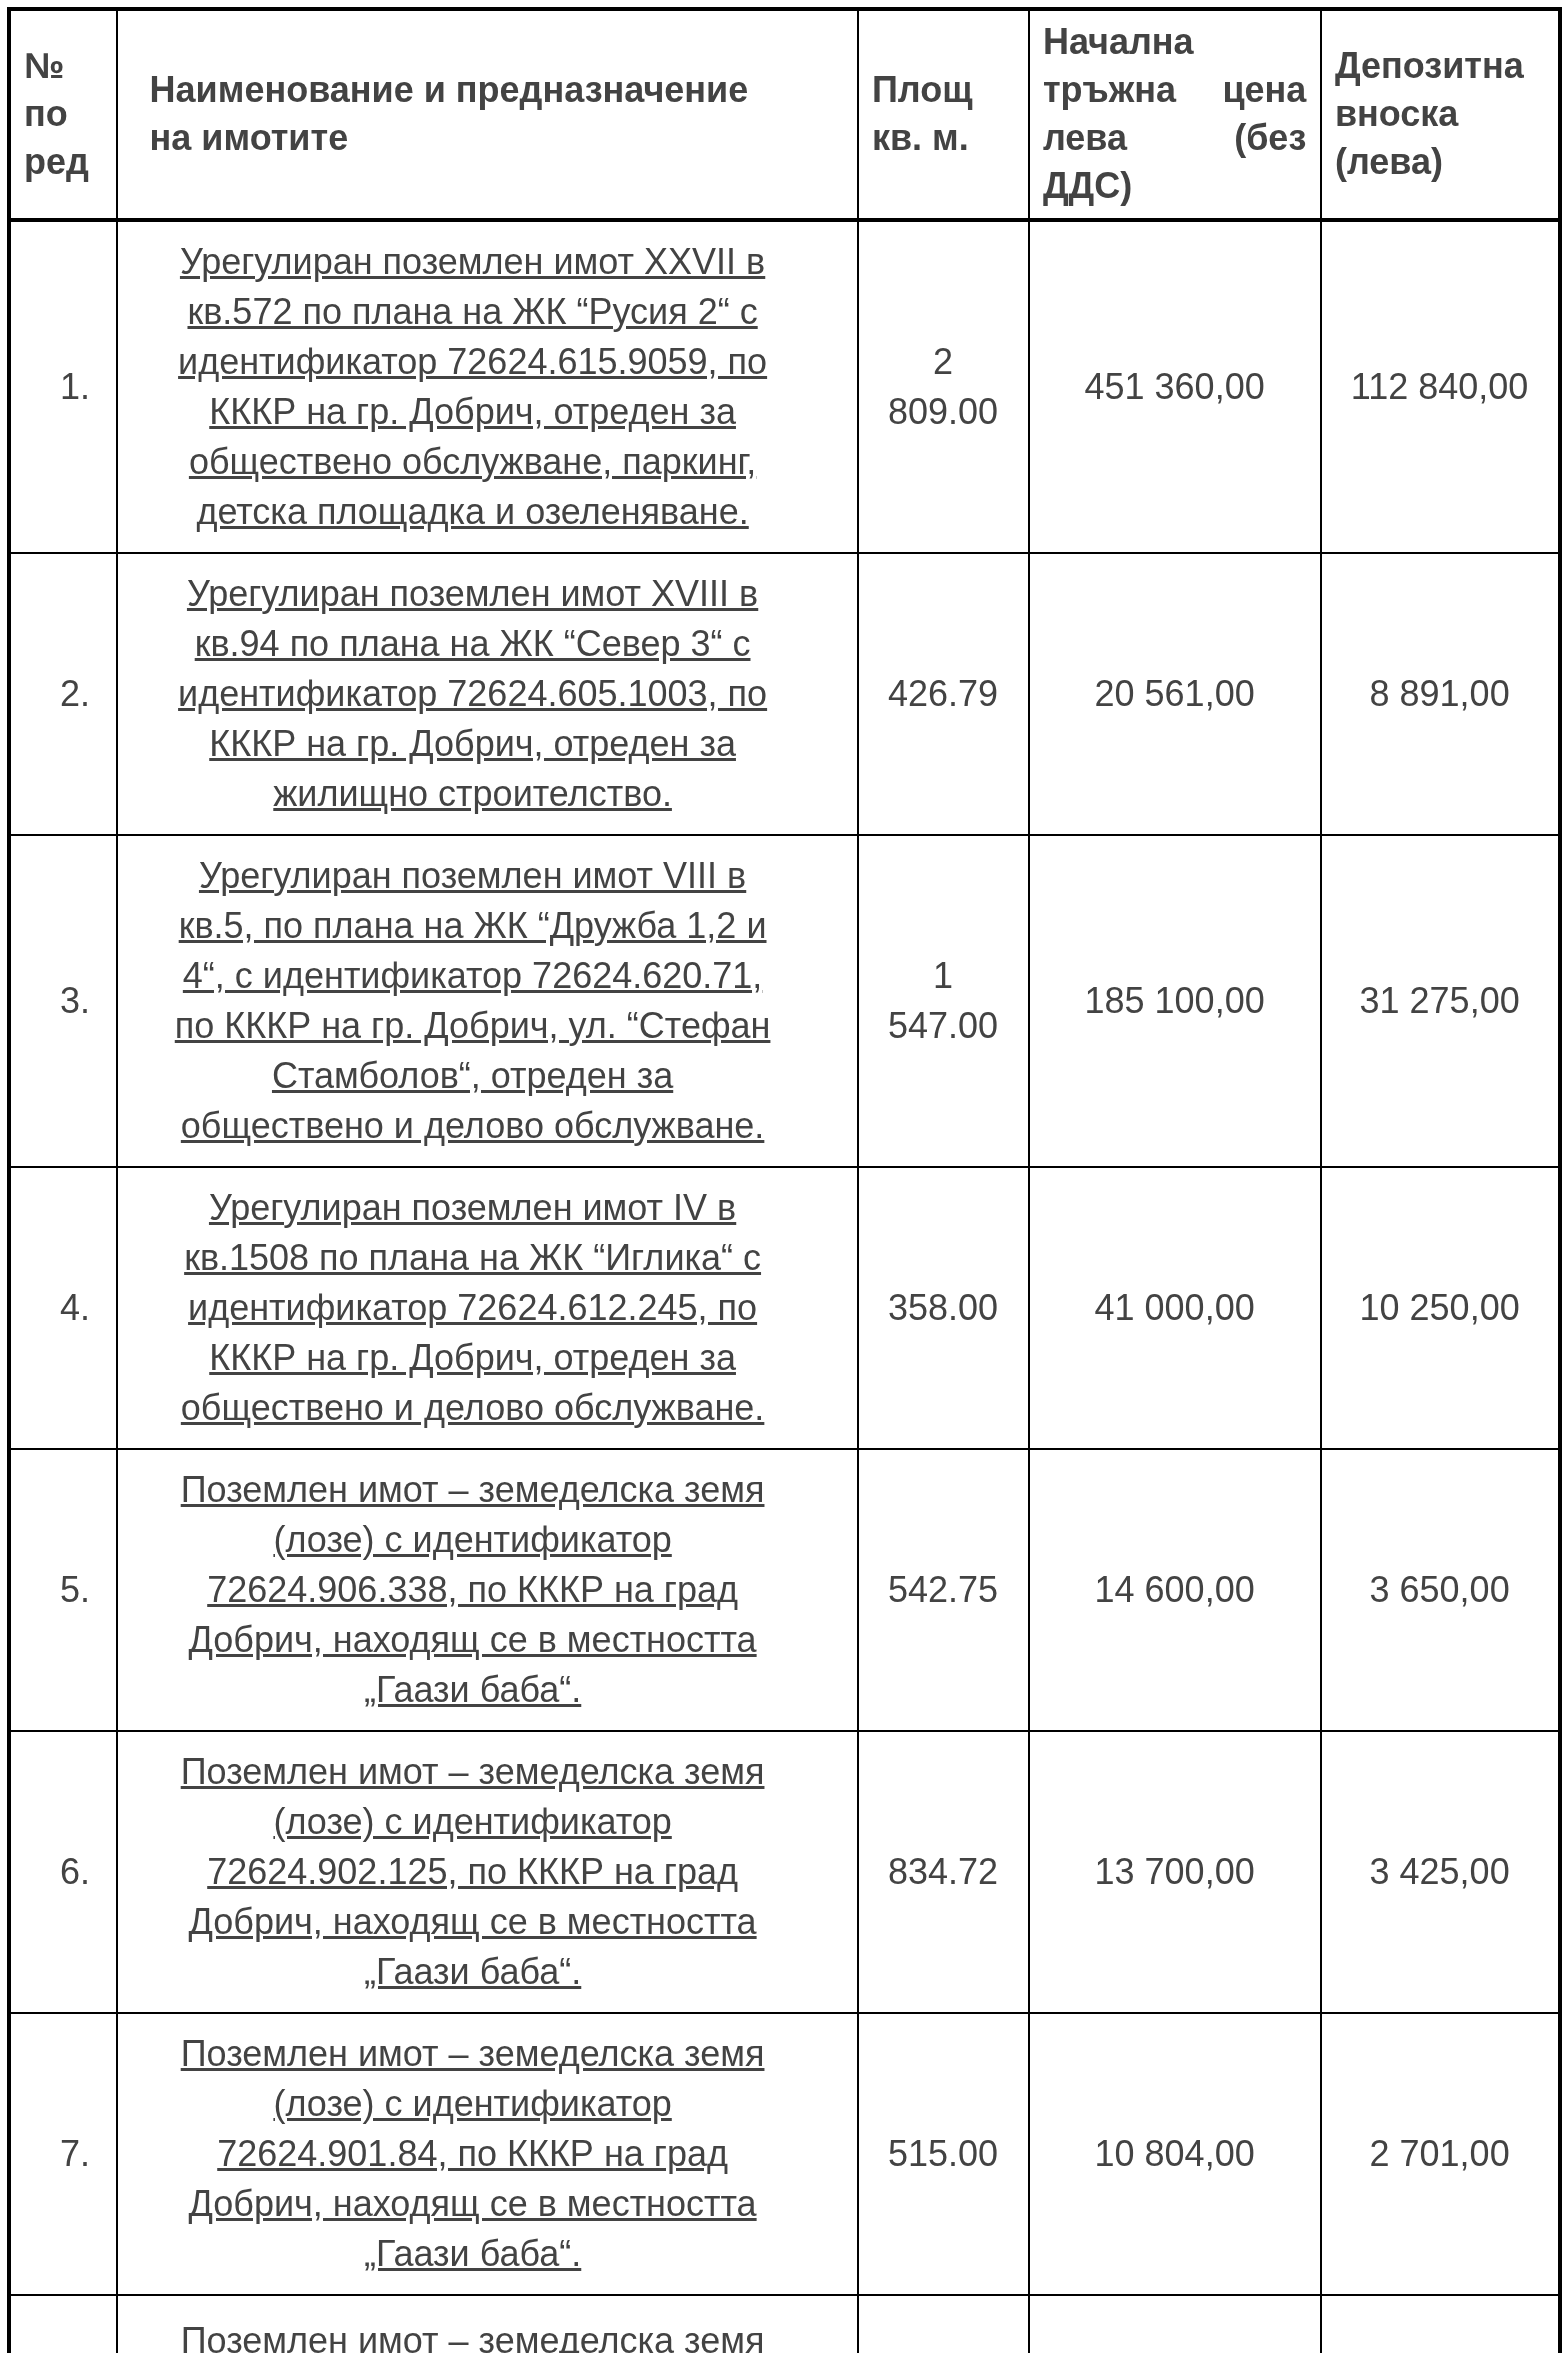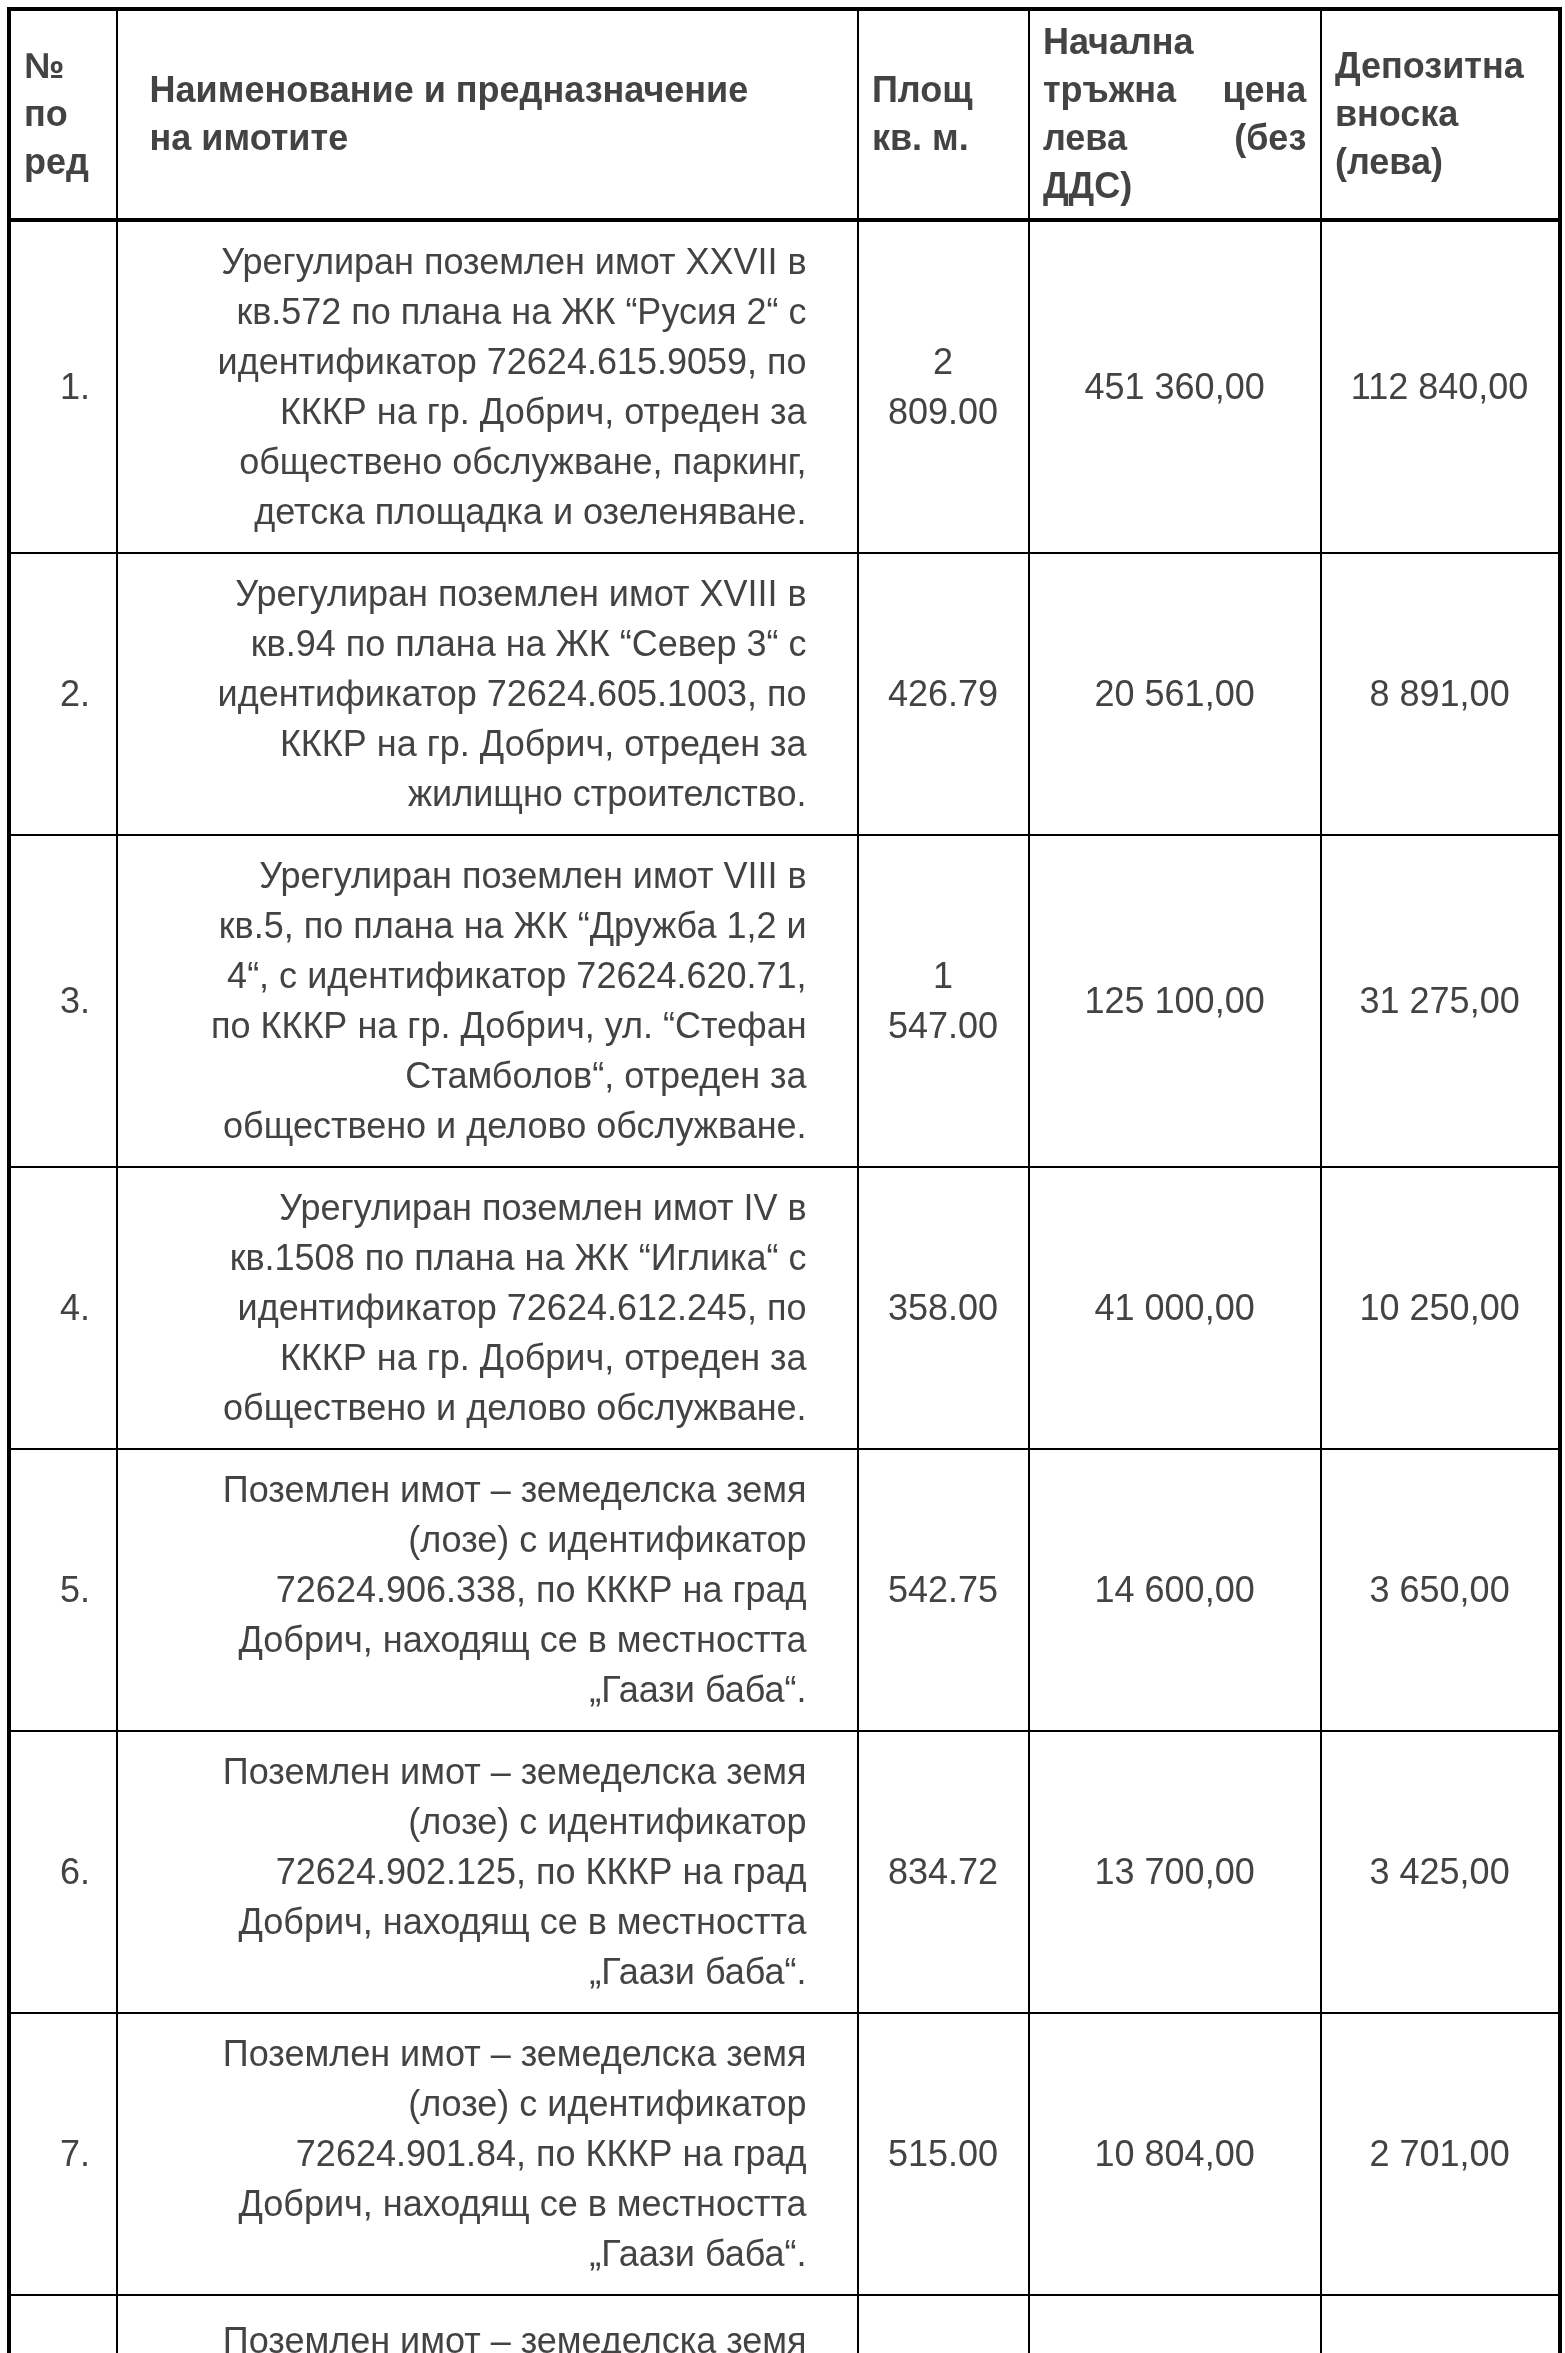--- a/index.html
+++ b/index.html
@@ -46,22 +46,23 @@
   th.h-name { padding-left: 32px; }
   th.h-price {
     text-align: justify;
     text-align-last: justify;
   }
   .c-num {
     text-align: center;
     padding-left: 25px;
   }
   .c-desc {
-    text-align: right;
+    text-align: center;
     padding: 15px 50px 15px 21px;
+    text-decoration: underline;
   }
   .c-area, .c-price, .c-deposit {
     text-align: center;
     padding: 0 10px;
   }
   
   tr.last td { vertical-align: top; }
   tr.last .c-num { padding-top: 46px; }
   tr.last .c-desc { padding-top: 20px; }
   tr.last .c-area, tr.last .c-price, tr.last .c-deposit { padding-top: 56px; }
@@ -124,21 +125,21 @@
       <tr style="height:322px">
         <td class="c-num">3.</td>
         <td class="c-desc">Урегулиран поземлен имот VIII в
 кв.5, по плана на ЖК “Дружба 1,2 и
 4“, с идентификатор 72624.620.71,
 по КККР на гр. Добрич, ул. “Стефан
 Стамболов“, отреден за
 обществено и делово обслужване.</td>
         <td class="c-area">1
 547.00</td>
-        <td class="c-price">125 100,00</td>
+        <td class="c-price">185 100,00</td>
         <td class="c-deposit">31 275,00</td>
       </tr>
       <tr style="height:265px">
         <td class="c-num">4.</td>
         <td class="c-desc">Урегулиран поземлен имот IV в
 кв.1508 по плана на ЖК “Иглика“ с
 идентификатор 72624.612.245, по
 КККР на гр. Добрич, отреден за
 обществено и делово обслужване.</td>
         <td class="c-area">358.00</td>

